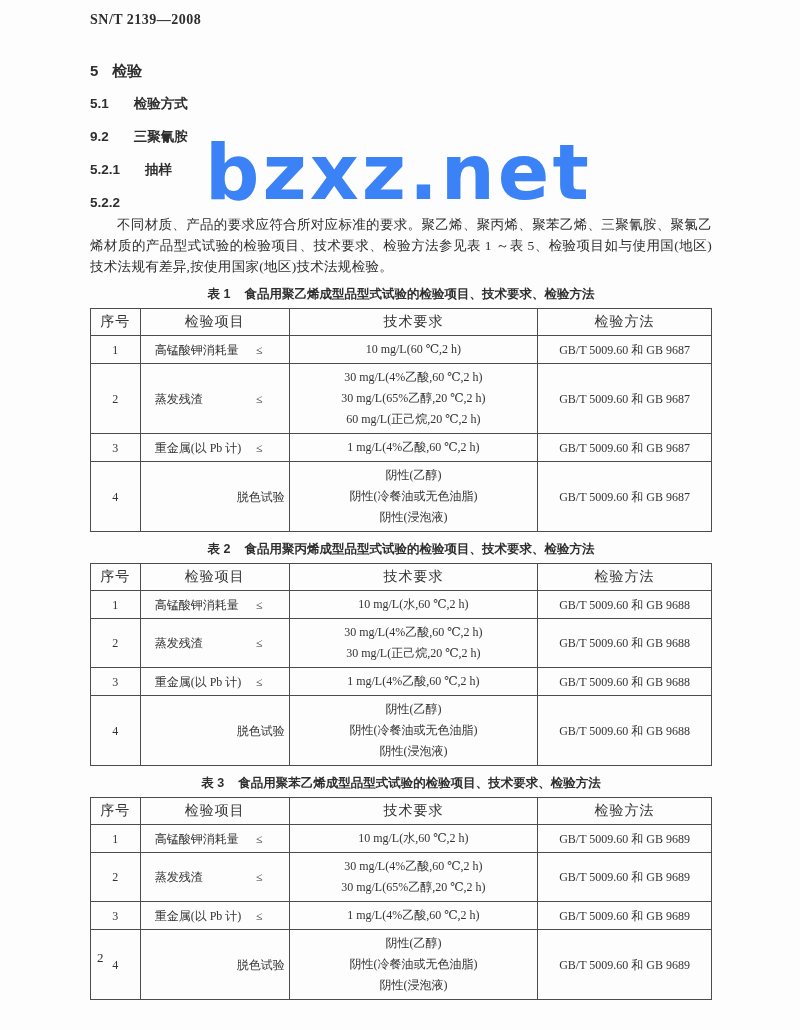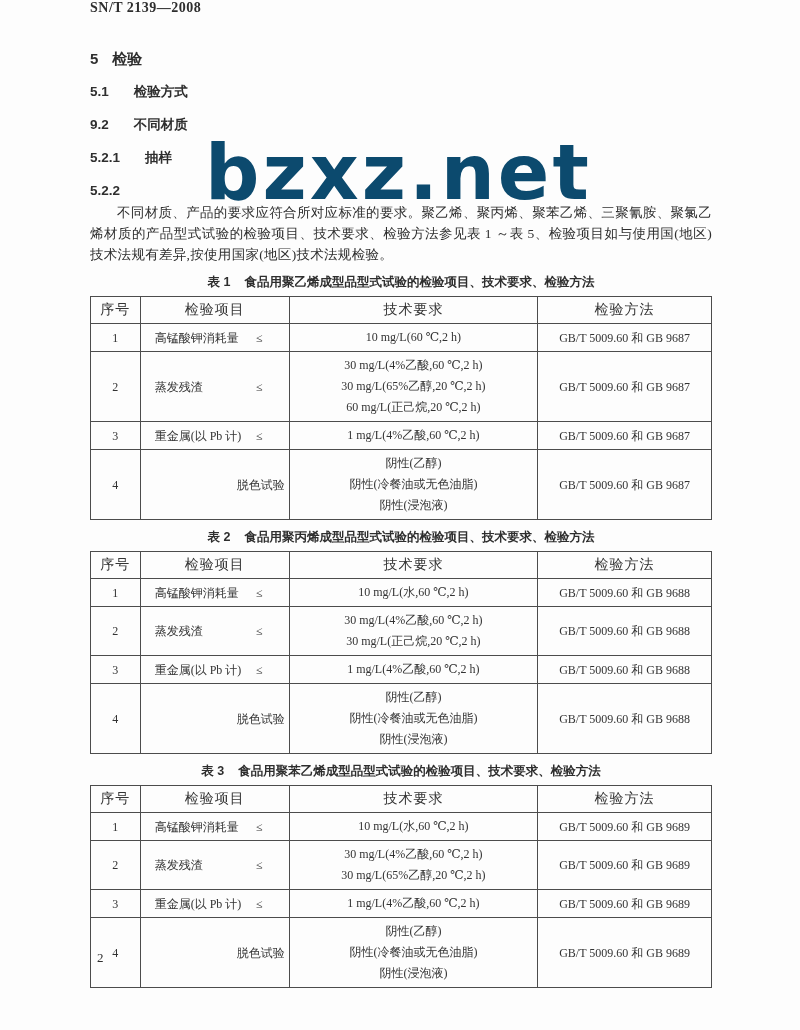--- a/index.html
+++ b/index.html
@@ -12,29 +12,30 @@
     font-family:"Liberation Serif","DejaVu Serif",serif;
     color:#2e2e2e;
   }
   .watermark{
     position:absolute;
     left:205px;top:128px;
     font-family:"DejaVu Sans","Liberation Sans",sans-serif;
     font-weight:bold;
     font-size:76px;
     letter-spacing:3px;
-    color:#0c4a6e;
+    color:#3b82f6;
     z-index:0;
     user-select:none;
   }
   .content{
     position:relative;z-index:1;
     margin:0 88px 0 90px;
   }
   .doc-number{
+    padding-top:12px;
     font-family:"Liberation Serif","DejaVu Serif",serif;
     font-weight:bold;
     font-size:14px;
     letter-spacing:.5px;
   }
   .h1{
     margin-top:34px;
     font-family:"Liberation Sans","DejaVu Sans",sans-serif;
     font-weight:bold;
     font-size:15px;
@@ -108,21 +109,21 @@
       <span>检验</span>
     </div>
 
     <div class="h2">
       <span>5.1</span>
       <span>检验方式</span>
     </div>
 
     <div class="h2">
       <span>9.2</span>
-      <span>不同材质</span>
+      <span>三聚氰胺</span>
     </div>
 
     <div class="h2">
       <span>5.2.1</span>
       <span>抽样</span>
     </div>
 
     <div class="h2">
       <span>5.2.2</span>
     </div>

